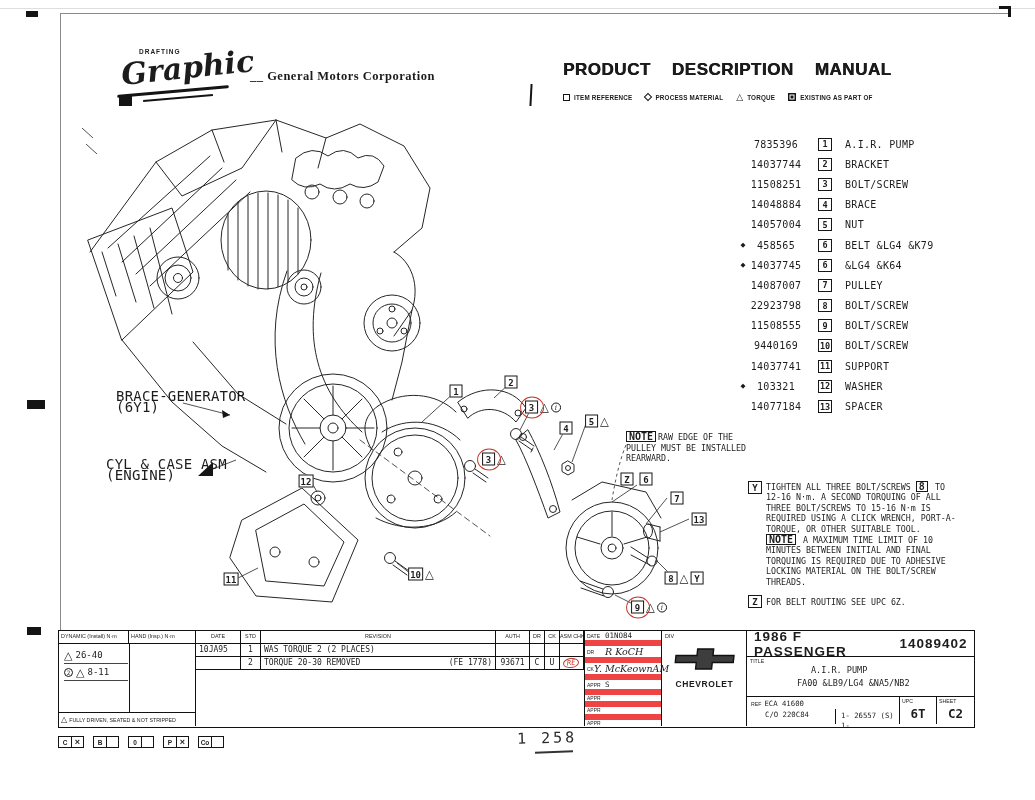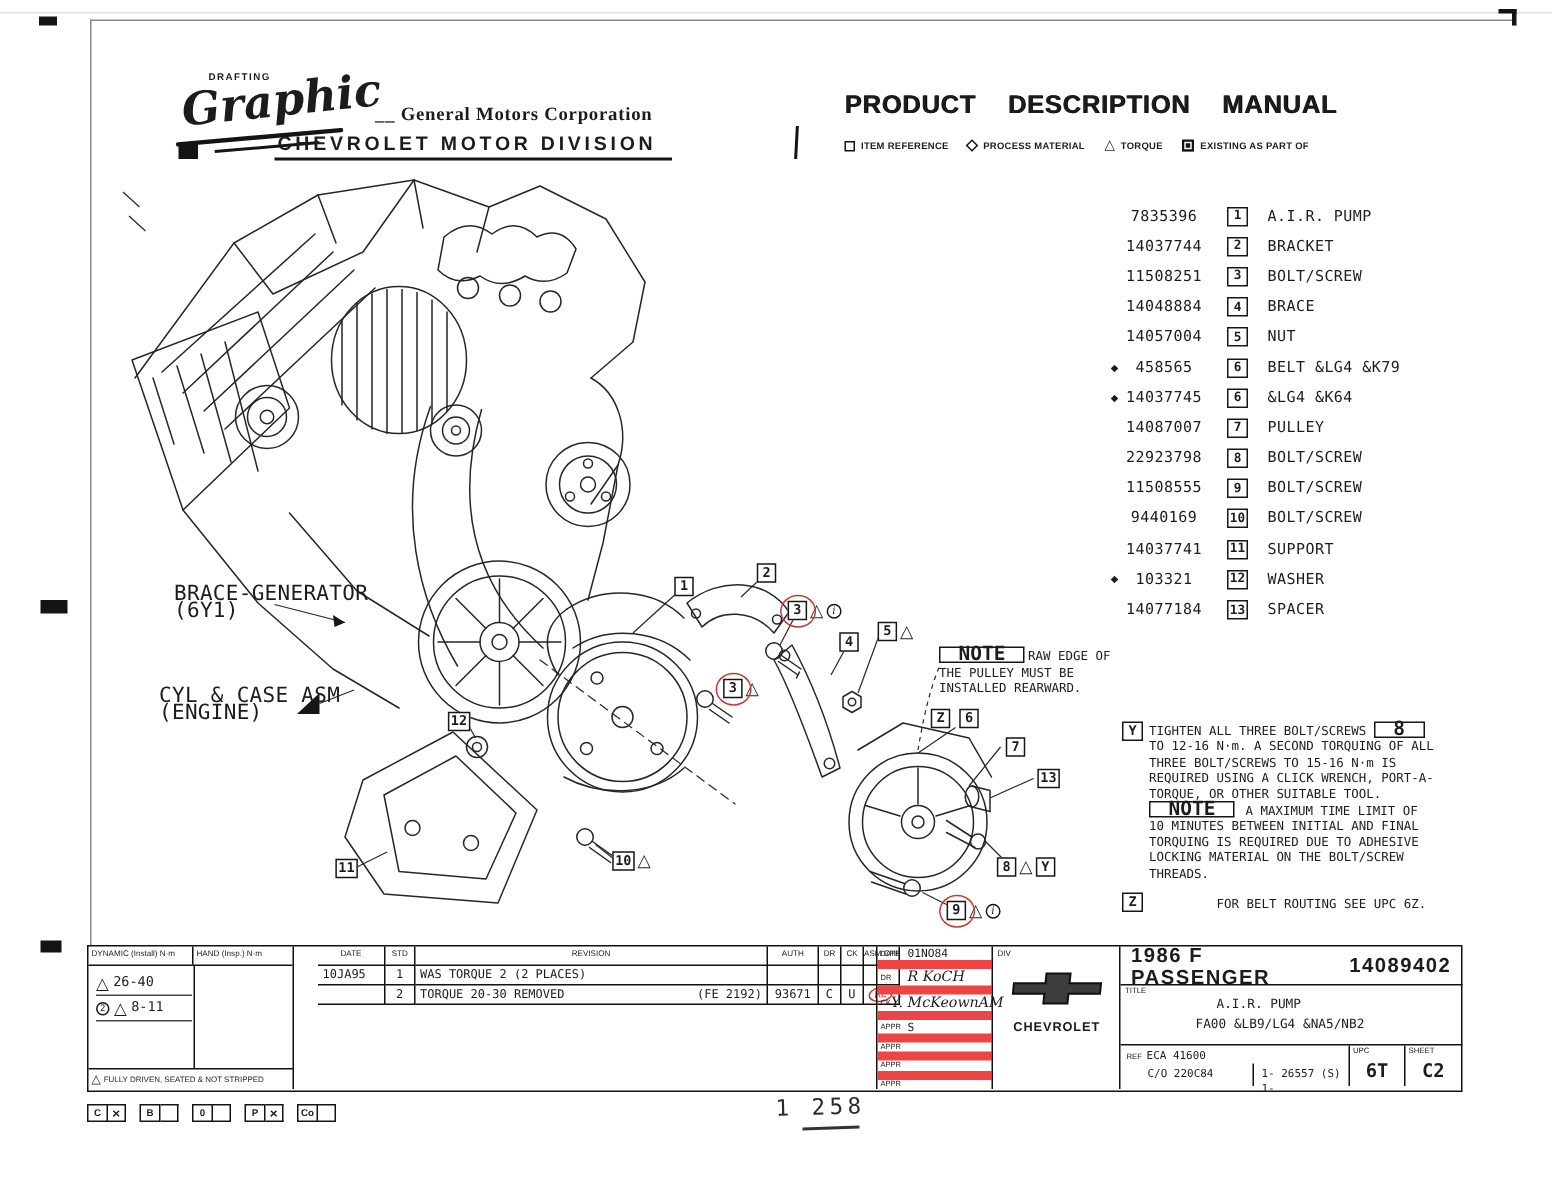--- a/index.html
+++ b/index.html
@@ -48,22 +48,22 @@
   .legend-icon.triangle-outline { width:auto; font-family:"DejaVu Sans",sans-serif; font-size:9px; line-height:8px; }
   .legend-icon.square-filled { width:8px; height:8px; background:#141414; box-shadow:inset 0 0 0 1.5px #141414, inset 0 0 0 2.5px #fff; }
 
   
   .art { position:absolute; left:60px; top:100px; z-index:1; }
   .dlabel { position:absolute; z-index:4; font-size:14px; line-height:11px; letter-spacing:0.2px; }
   .dlabel.brace { left:116px; top:391px; }
   .dlabel.cyl { left:106px; top:459px; }
   .note-pulley { position:absolute; left:626px; top:431px; width:132px; z-index:4;
                  font-size:8.3px; line-height:10.5px; }
-  .inline-ref-box { display:inline-block; border:1px solid #161616; padding:0 12px; margin:0 2px 0 0;
-                    font-size:13px; line-height:9px; font-weight:bold; background:#fff; }
+  .inline-ref-box { display:inline-block; border:1px solid #161616; padding:0 2px; margin:0 2px 0 0;
+                    font-size:10px; line-height:9px; font-weight:bold; background:#fff; }
 
   .callout-layer { position:absolute; inset:0; z-index:5; pointer-events:none; }
   .callout { position:absolute; transform:translate(-50%,-50%); display:flex; align-items:center; gap:2px; }
   .co-box { position:relative; min-width:13px; height:13px; padding:0 1px; border:1.3px solid #161616;
             background:#fff; display:inline-flex; align-items:center; justify-content:center;
             font-weight:bold; font-size:9px; }
   .red-ring { position:absolute; left:-6px; top:-5px; width:24px; height:22px;
               border:1.8px solid #c43a2f; border-radius:50%; }
   .co-tri { font-family:"DejaVu Sans",sans-serif; font-size:11.5px; line-height:11px; }
   .co-info { width:10px; height:10px; border:1.1px solid #161616; border-radius:50%;
@@ -81,21 +81,21 @@
   .part-desc { margin-left:13px; font-size:10px; letter-spacing:0.3px; white-space:nowrap; }
 
   
   .side-note { position:absolute; display:flex; gap:4px; z-index:4; }
   .side-note.y { left:748px; top:481px; width:208px; }
   .side-note.z { left:748px; top:595px; }
   .key-box { flex:0 0 auto; width:14px; height:13px; border:1.3px solid #161616;
              display:inline-flex; align-items:center; justify-content:center;
              font-weight:bold; font-size:9px; }
   .note-body { font-size:8.3px; line-height:10.4px; width:190px; }
-  .side-note.z .note-body { width:auto; padding-top:2px;margin-left:45px; }
+  .side-note.z .note-body { width:auto; padding-top:2px; }
 
   
   .title-block { position:absolute; left:58px; top:630px; width:917px; height:98px;
                  border:1.5px solid #111; z-index:6; background:#fff; }
   .tb-torque { position:absolute; left:0; top:0; width:137px; height:95px; border-right:1px solid #111; }
   .tq-head { display:flex; height:13px; border-bottom:1px solid #111; }
   .tq-h1,.tq-h2 { font-family:"Liberation Sans",sans-serif; font-size:5.4px; padding:2px 2px;
                   white-space:nowrap; overflow:hidden; }
   .tq-h1 { width:70px; border-right:1px solid #111; }
   .tq-divider { position:absolute; left:70px; top:13px; width:1px; height:68px; background:#111; }
@@ -105,21 +105,21 @@
   .t-tri.small { font-size:8px; line-height:8px; }
   .t-val { font-size:9px; }
   .circle-num { width:9px; height:9px; border:0.9px solid #161616; border-radius:50%;
                 display:inline-flex; align-items:center; justify-content:center; font-size:6px; }
   .tq-foot { position:absolute; left:0; bottom:0; width:137px; height:14px; border-top:1px solid #111;
              display:flex; align-items:center; gap:2px; padding:0 2px;
              font-family:"Liberation Sans",sans-serif; font-size:5.3px; white-space:nowrap; }
 
   .revision-table { position:absolute; left:137px; top:0; width:388px; height:95px;
                     display:grid; grid-template-columns:45px 20px 235px 34px 15px 15px 24px;
-                    grid-auto-rows:13px; align-content:start;margin-left:16px; }
+                    grid-auto-rows:13px; align-content:start; }
   .rev-h { font-family:"Liberation Sans",sans-serif; font-size:5.4px; text-align:center;
            border-right:1px solid #111; border-bottom:1px solid #111; padding-top:2px;
            overflow:hidden; white-space:nowrap; }
   .rev-c { font-size:8px; padding:1px 3px; border-right:1px solid #111; border-bottom:1px solid #111;
            white-space:nowrap; overflow:visible; }
   .rev-c.c { text-align:center; padding:1px 0; }
   .rev-note { float:right; font-size:8px; }
   .red-stamp { display:inline-block; color:#c43a2f; border:1.4px solid #c43a2f; border-radius:50%;
                font-size:7px; font-style:italic; padding:0 3px; transform:rotate(-8deg); }
 
@@ -184,21 +184,20 @@
     <span class="logo-drafting">DRAFTING</span>
     <span class="logo-script">Graphic</span>
     <span class="logo-swash"></span>
     <span class="logo-swash2"></span>
     <span class="logo-grid"></span>
   </div>
   <div class="company">
     <span>__</span>
     <span>General Motors Corporation</span>
   </div>
-  <div class="division">CHEVROLET MOTOR DIVISION</div>
   <div class="hdr-tick"></div>
   <div class="manual-title">PRODUCT DESCRIPTION MANUAL</div>
   <div class="legend">
       <span class="legend-item">
         <span class="legend-icon square-outline"></span>
         <span class="legend-label">ITEM REFERENCE</span>
       </span>
       <span class="legend-item">
         <span class="legend-icon diamond-outline"></span>
         <span class="legend-label">PROCESS MATERIAL</span>
@@ -517,21 +516,21 @@
         <div class="rev-h">ASM CHK</div>
         <div class="rev-c">10JA95</div>
         <div class="rev-c c">1</div>
         <div class="rev-c">WAS TORQUE 2 (2 PLACES)</div>
         <div class="rev-c c"></div>
         <div class="rev-c c"></div>
         <div class="rev-c c"></div>
         <div class="rev-c c"></div>
         <div class="rev-c"></div>
         <div class="rev-c c">2</div>
-        <div class="rev-c">TORQUE 20-30 REMOVED<span class="rev-note">(FE 2192)</span></div>
+        <div class="rev-c">TORQUE 20-30 REMOVED<span class="rev-note">(FE 1778)</span></div>
         <div class="rev-c c">93671</div>
         <div class="rev-c c">C</div>
         <div class="rev-c c">U</div>
         <div class="rev-c c"><span class="red-stamp">RE</span></div>
       </div>
 
     <div class="approval">
         <div class="appr-row">
           <span class="appr-label">DATE</span>
           <span class="appr-value">01NO84</span>

